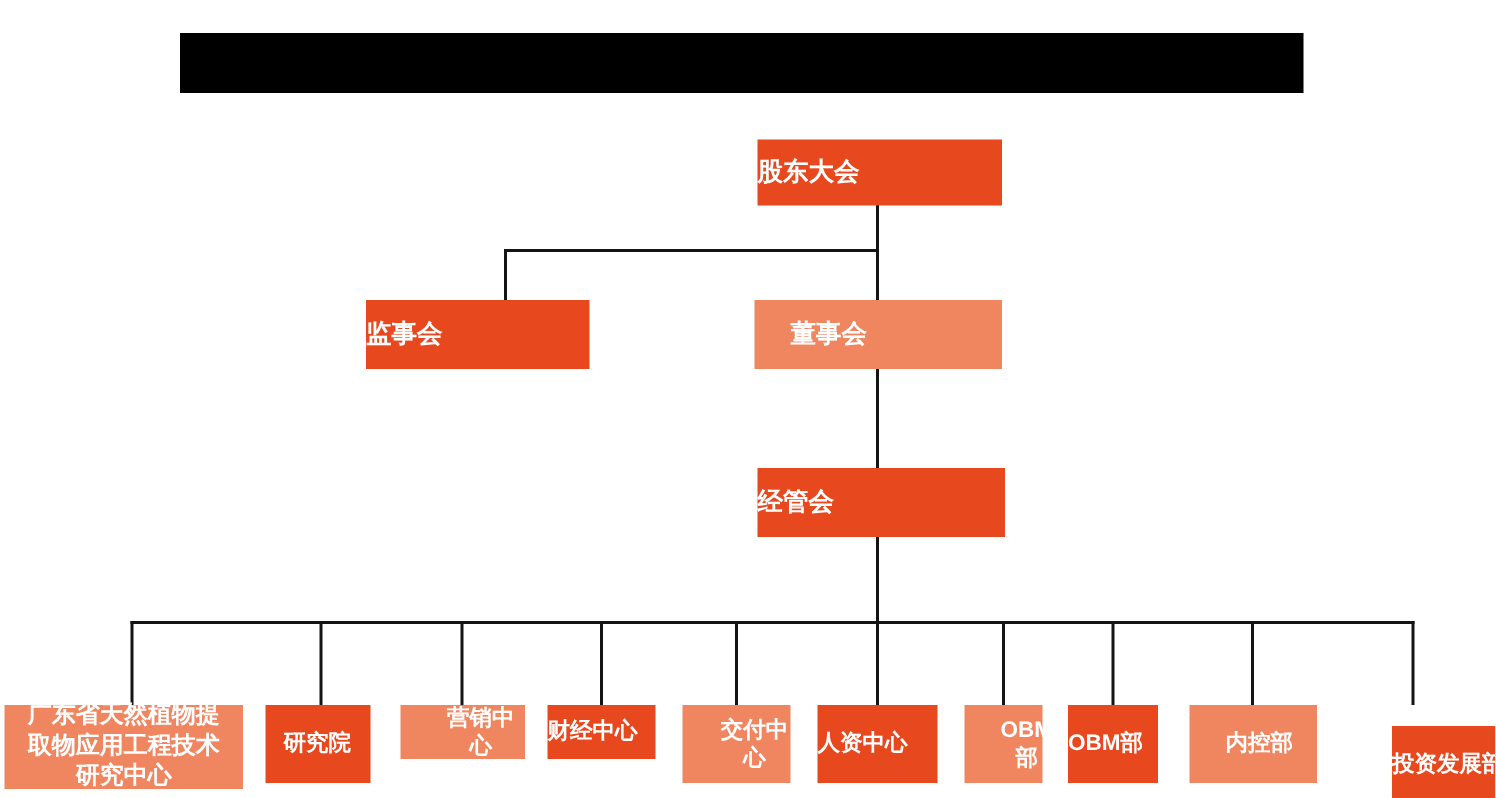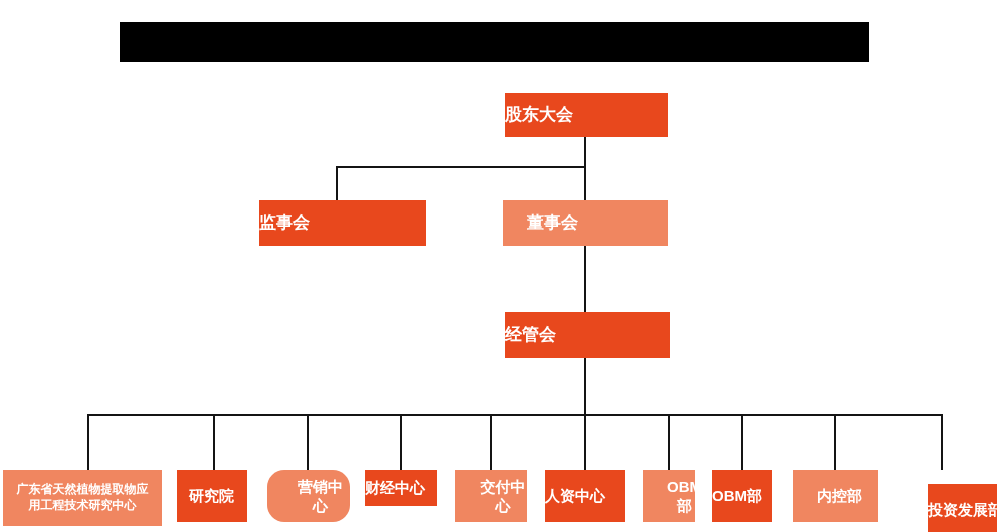--- a/index.html
+++ b/index.html
@@ -35,27 +35,27 @@
     text-align:center;
     box-sizing:border-box;
     line-height:1.3;
   }
   .node[data-variant="primary"]{background:var(--primary,#E8481D);}
   .node[data-variant="secondary"]{background:var(--secondary,#F08660);padding-left:24px;}
   .lvl{font-size:17px;}
   .dept{font-size:15px;}
 
   #n-shareholders{left:505px;top:93px;width:163px;height:44px;}
-  #n-supervisory {left:259px;top:200px;width:167px;height:46px;}
+  #n-supervisory {left:244px;top:200px;width:149px;height:46px;}
   #n-board       {left:503px;top:200px;width:165px;height:46px;}
   #n-management  {left:505px;top:312px;width:165px;height:46px;}
 
-  #d0{left:3px;  top:470px;width:159px;height:56px;font-size:12px;padding:0 9px;}
+  #d0{left:3px;  top:470px;width:159px;height:56px;font-size:16px;padding:0 9px;}
   #d1{left:177px;top:470px;width:70px; height:52px;padding-left:12px;}
-  #d2{left:267px;top:470px;width:83px; height:52px;border-radius:17px;}
+  #d2{left:267px;top:470px;width:83px; height:36px;}
   #d3{left:365px;top:470px;width:72px; height:36px;}
   #d4{left:455px;top:470px;width:72px; height:52px;}
   #d5{left:545px;top:470px;width:80px; height:52px;}
   #d6{left:643px;top:470px;width:52px; height:52px;}
   #d7{left:712px;top:470px;width:60px; height:52px;}
   #d8{left:793px;top:470px;width:85px; height:52px;}
   #d9{left:895px;top:484px;width:122px; height:52px;margin-left:33px;}
 </style>
 </head>
 <body>

